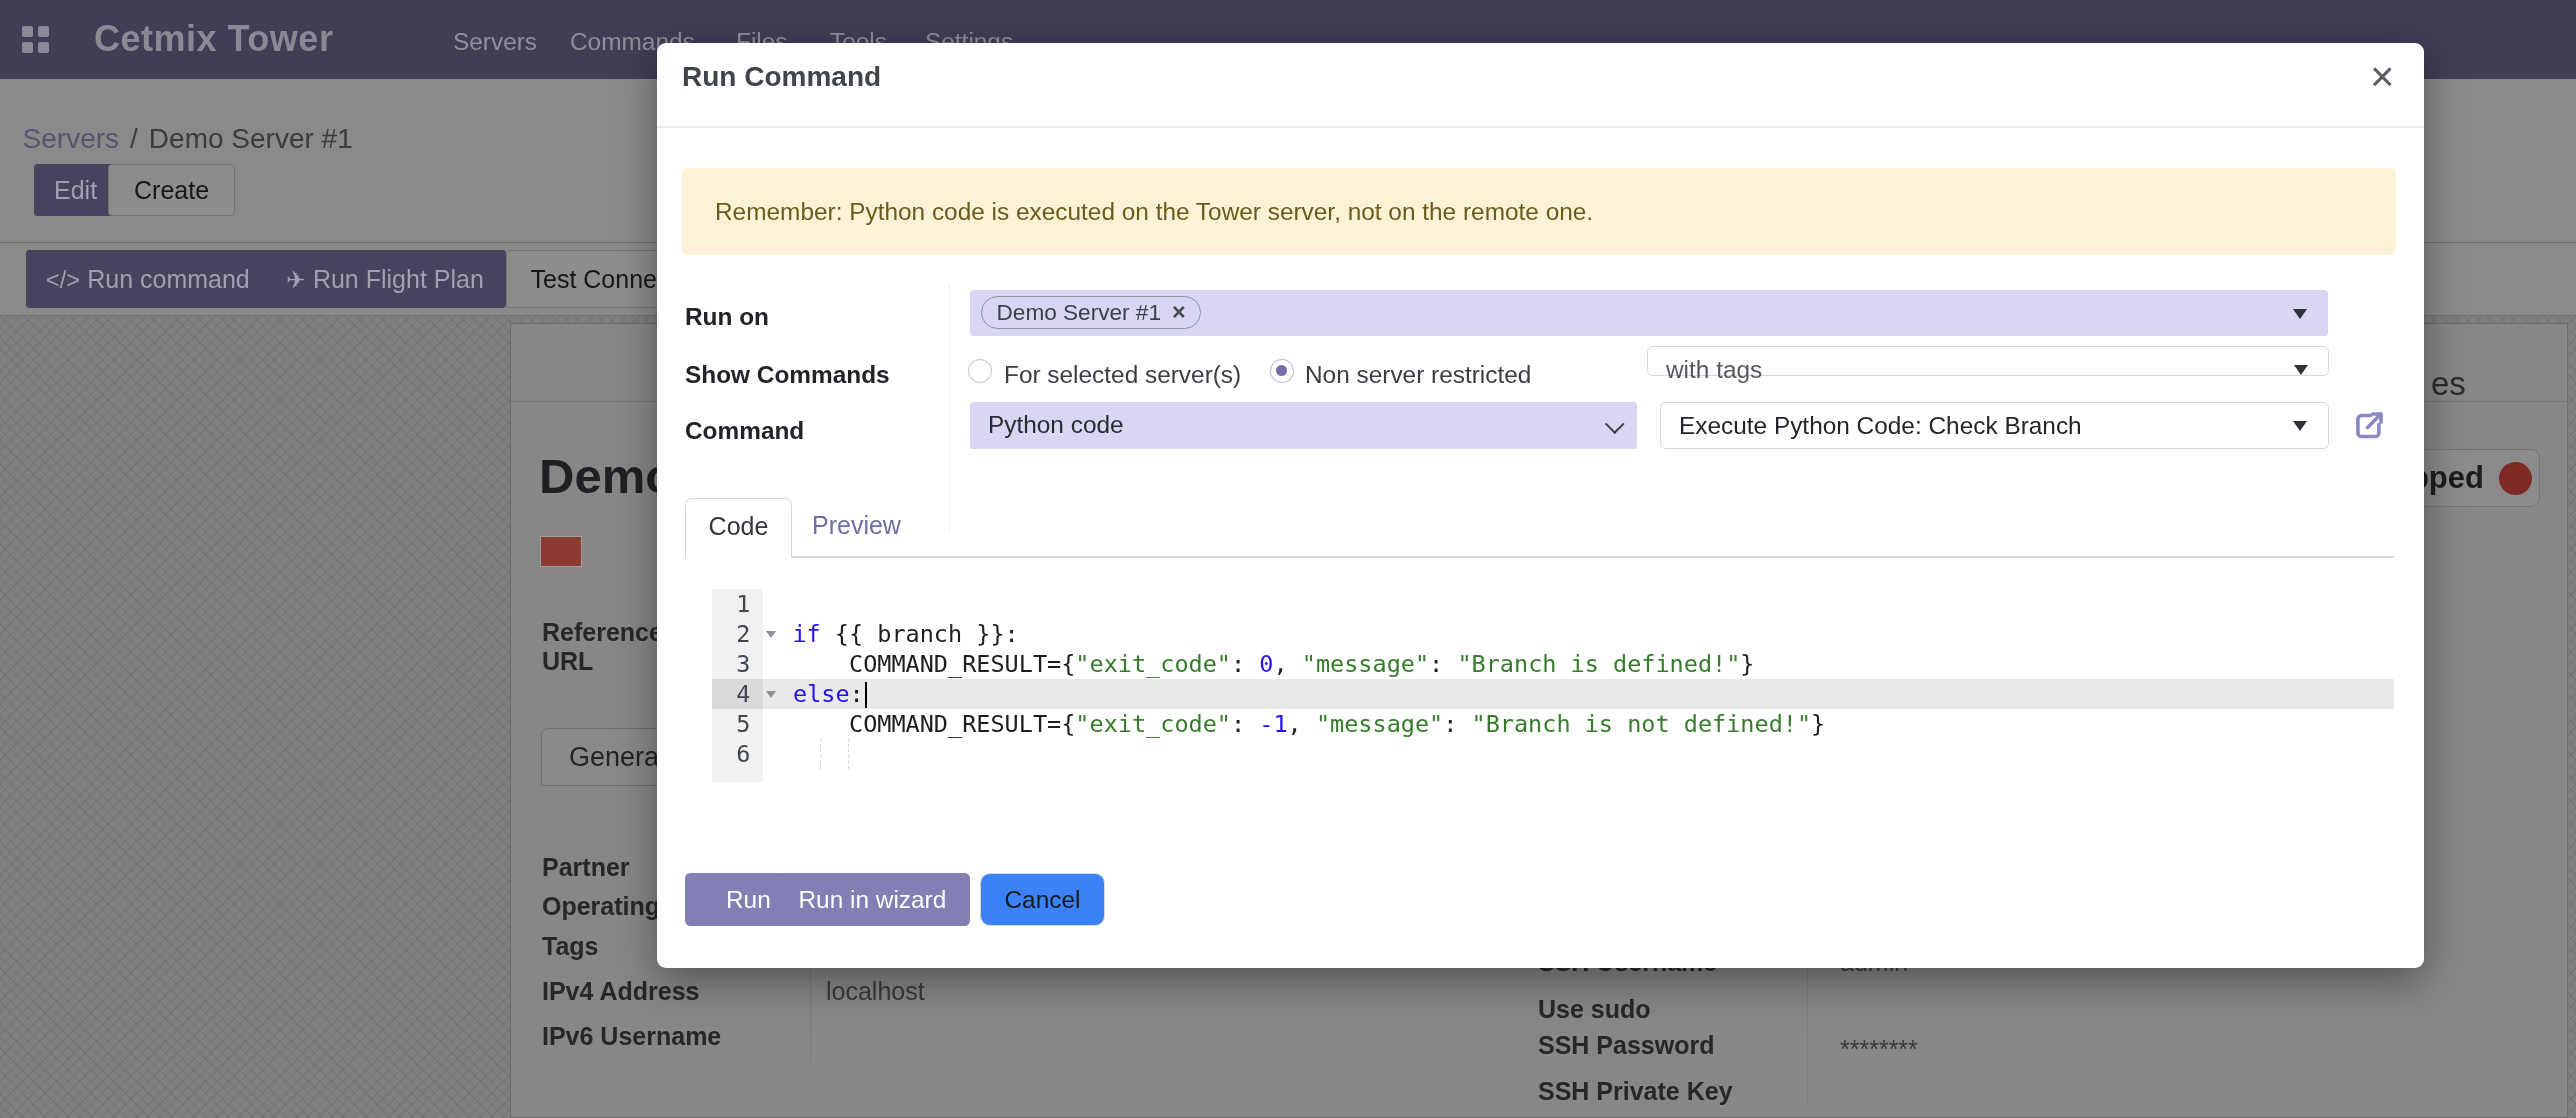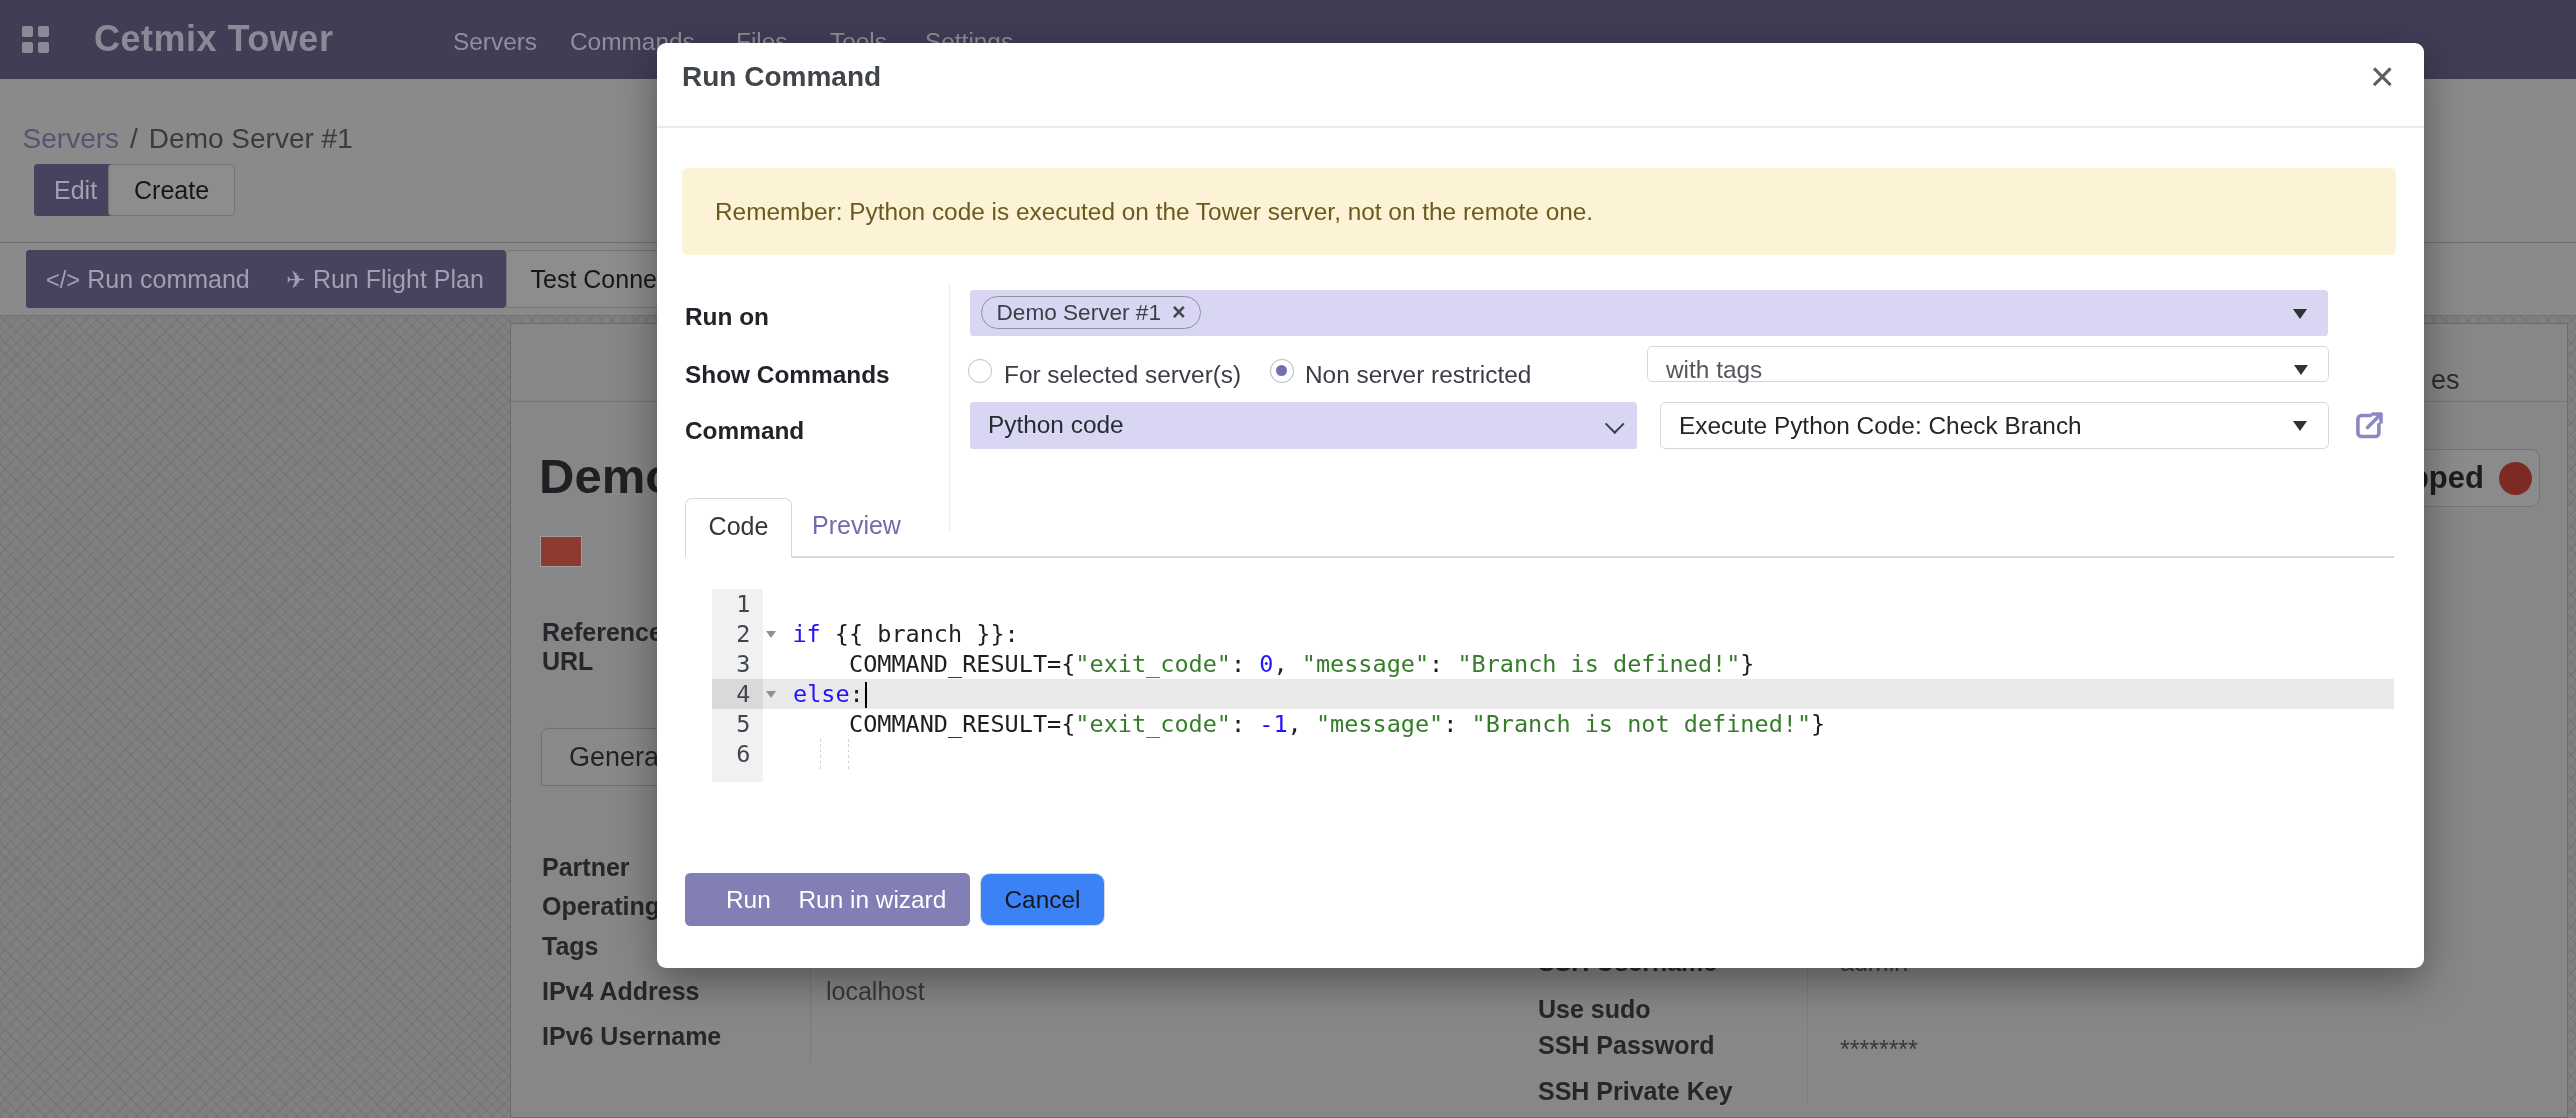--- a/index.html
+++ b/index.html
@@ -37,21 +37,21 @@
   .btn-ico { margin-right:7.2px; font-size:23.5px; }
 
   #content-bg { left:0; top:316px; width:2576px; height:802px; background:#808080;
     background-image:
       repeating-linear-gradient(45deg, rgba(0,0,0,.05) 0 1.8px, transparent 1.8px 8.1px),
       repeating-linear-gradient(-45deg, rgba(0,0,0,.05) 0 1.8px, transparent 1.8px 8.1px);
     z-index:1; }
   #sheet { left:510px; top:323px; width:2058px; height:795px; background:#878787;
            border:0.9px solid #6c6c6c; z-index:1; }
   #sheet-toprow { left:510px; top:323px; width:2058px; height:79px; border-bottom:0.9px solid #757575; z-index:1; }
-  #stat-fragment { left:2431px; top:365px; font-size:27px; color:#2c2c30; z-index:1; }
+  #stat-fragment { left:2431px; top:365px; font-size:33px; color:#2c2c30; z-index:1; }
   #status-badge { left:2341px; top:449px; width:199px; height:58px; background:#8b8b8b;
                   border:0.9px solid #757575; border-radius:9px; display:flex; align-items:center;
                   padding-left:18px; z-index:1; }
   #status-badge .st-label { font-size:31px; font-weight:700; color:#1d1d20; }
   #status-badge .st-dot { width:33px; height:33px; border-radius:50%; background:#7e2a24; margin-left:14.5px; }
 
   #server-title { left:539px; top:448px; font-size:49px; font-weight:700; color:#1f2024; z-index:1; white-space:nowrap; }
   #color-swatch { left:540px; top:536px; width:42px; height:31px; background:#8d3a30;
                   border:1.8px solid #9e9e9e; z-index:1; }
   .bg-label { font-size:25px; font-weight:700; color:#27272b; z-index:1; white-space:nowrap; }
@@ -100,21 +100,21 @@
   .radio { width:23.5px; height:23.5px; border-radius:50%; background:#fff; }
   #radio-selected { left:311px; top:316px; border:1.8px solid #b6bdcc; }
   #radio-nonrestricted { left:613px; top:316px; border:1.8px solid #adb4c9; }
   #radio-nonrestricted .dot { position:absolute; left:4.5px; top:4.5px; width:11px; height:11px;
                               border-radius:50%; background:#726fae; }
   .radio-label { font-size:24.4px; color:#3a3e44; white-space:nowrap; }
   #radio-selected-label { left:347px; top:318px; }
   #radio-nonrestricted-label { left:648px; top:318px; }
 
   .white-select { background:#fff; border:1.8px solid #d3d6db; border-radius:5.4px; }
-  #withtags-select { left:990px; top:303px; width:682px; height:36px; }
+  #withtags-select { left:990px; top:303px; width:682px; height:30px; }
   #withtags-text { left:18px; top:9px; font-size:24.4px; color:#54585e; }
   #withtags-caret { left:646px; top:18px; }
 
   #cmdtype-select { left:313px; top:359px; width:667px; height:47px; }
   #cmdtype-text { left:18px; top:9px; font-size:24.4px; color:#282b30; }
   #cmdtype-chevron { left:638px; top:14.5px; width:13.5px; height:13.5px;
                      border-right:2.7px solid #3a3d42; border-bottom:2.7px solid #3a3d42;
                      transform:rotate(45deg); }
   #cmdref-select { left:1003px; top:359px; width:669px; height:47px; }
   #cmdref-text { left:18px; top:9px; font-size:24.4px; color:#22252a; white-space:nowrap; }

